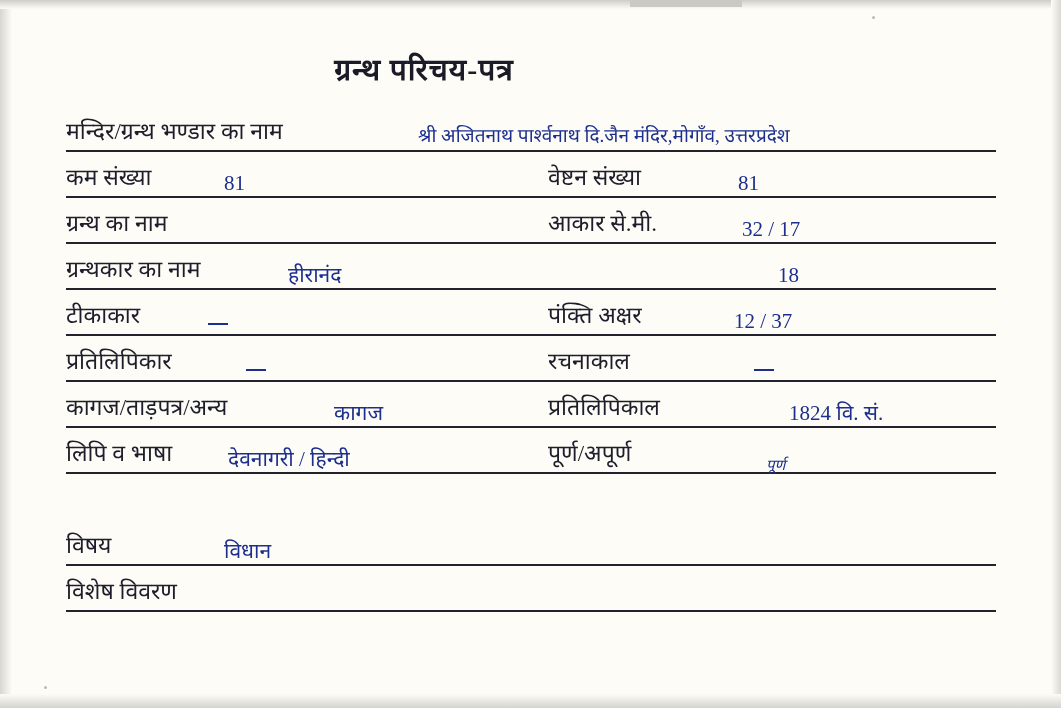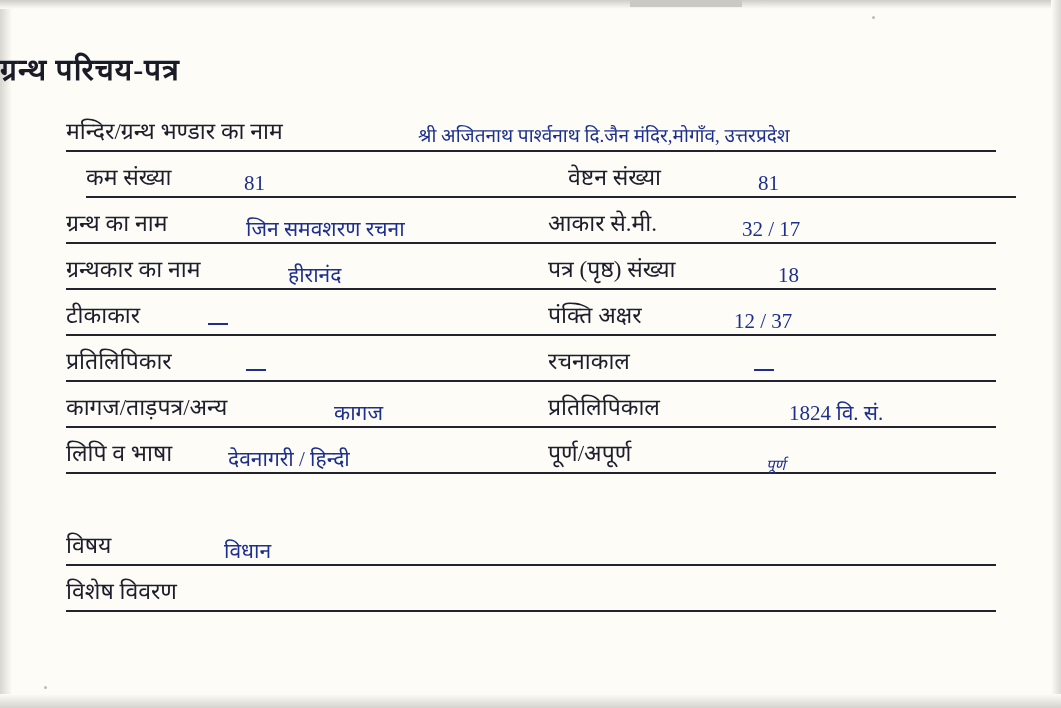--- a/index.html
+++ b/index.html
@@ -55,21 +55,21 @@
     width: 3px; height: 3px;
     border-radius: 50%;
     background: #bdbbb4;
   }
 
   .card-title {
     position: absolute;
     top: 48px;
     left: 0;
     width: 848px;
-    text-align: left;
+    text-align: center;
     font-family: "Liberation Serif", serif;
     font-size: 30px;
     font-weight: bold;
     color: #1b1b28;
     letter-spacing: 1px;
   }
 
   
   .row {
     position: absolute;
@@ -141,44 +141,42 @@
   <div class="speck" style="left:44px; top:686px;"></div>
 
   <div class="card-title">ग्रन्थ परिचय-पत्र</div>
 
   <div class="row" style="top:100px; height:52px;">
     <div class="rule" style="width:930px;"></div>
     <div class="label" style="left:0px;">मन्दिर/ग्रन्थ भण्डार का नाम</div>
     <div class="value small" style="left:352px; bottom:4px;">श्री अजितनाथ पार्श्वनाथ दि.जैन मंदिर,मोगाँव, उत्तरप्रदेश</div>
   </div>
 
-  <div class="row" style="top:152px;margin-left:20px;">
+  <div class="row" style="top:152px;">
     <div class="rule" style="left:0px; width:478px;"></div>
     <div class="rule" style="left:478px; width:452px;"></div>
     <div class="label" style="left:0px;">कम संख्या</div>
     <div class="value" style="left:158px;">81</div>
     <div class="label" style="left:482px;">वेष्टन संख्या</div>
     <div class="value" style="left:672px;">81</div>
   </div>
 
   <div class="row" style="top:198px;">
     <div class="rule" style="left:0px; width:478px;"></div>
     <div class="rule" style="left:478px; width:452px;"></div>
     <div class="label" style="left:0px;">ग्रन्थ का नाम</div>
-    <div class="value" style="left:180px;">जिन समवशरण रचना</div>
     <div class="label" style="left:482px;">आकार से.मी.</div>
     <div class="value" style="left:676px;">32 / 17</div>
   </div>
 
   <div class="row" style="top:244px;">
     <div class="rule" style="left:0px; width:478px;"></div>
     <div class="rule" style="left:478px; width:452px;"></div>
     <div class="label" style="left:0px;">ग्रन्थकार का नाम</div>
     <div class="value" style="left:222px;">हीरानंद</div>
-    <div class="label" style="left:482px;">पत्र (पृष्ठ) संख्या</div>
     <div class="value" style="left:712px;">18</div>
   </div>
 
   <div class="row" style="top:290px;">
     <div class="rule" style="left:0px; width:478px;"></div>
     <div class="rule" style="left:478px; width:452px;"></div>
     <div class="label" style="left:0px;">टीकाकार</div>
     <div class="dash" style="left:142px;"></div>
     <div class="label" style="left:482px;">पंक्ति अक्षर</div>
     <div class="value" style="left:668px;">12 / 37</div>

